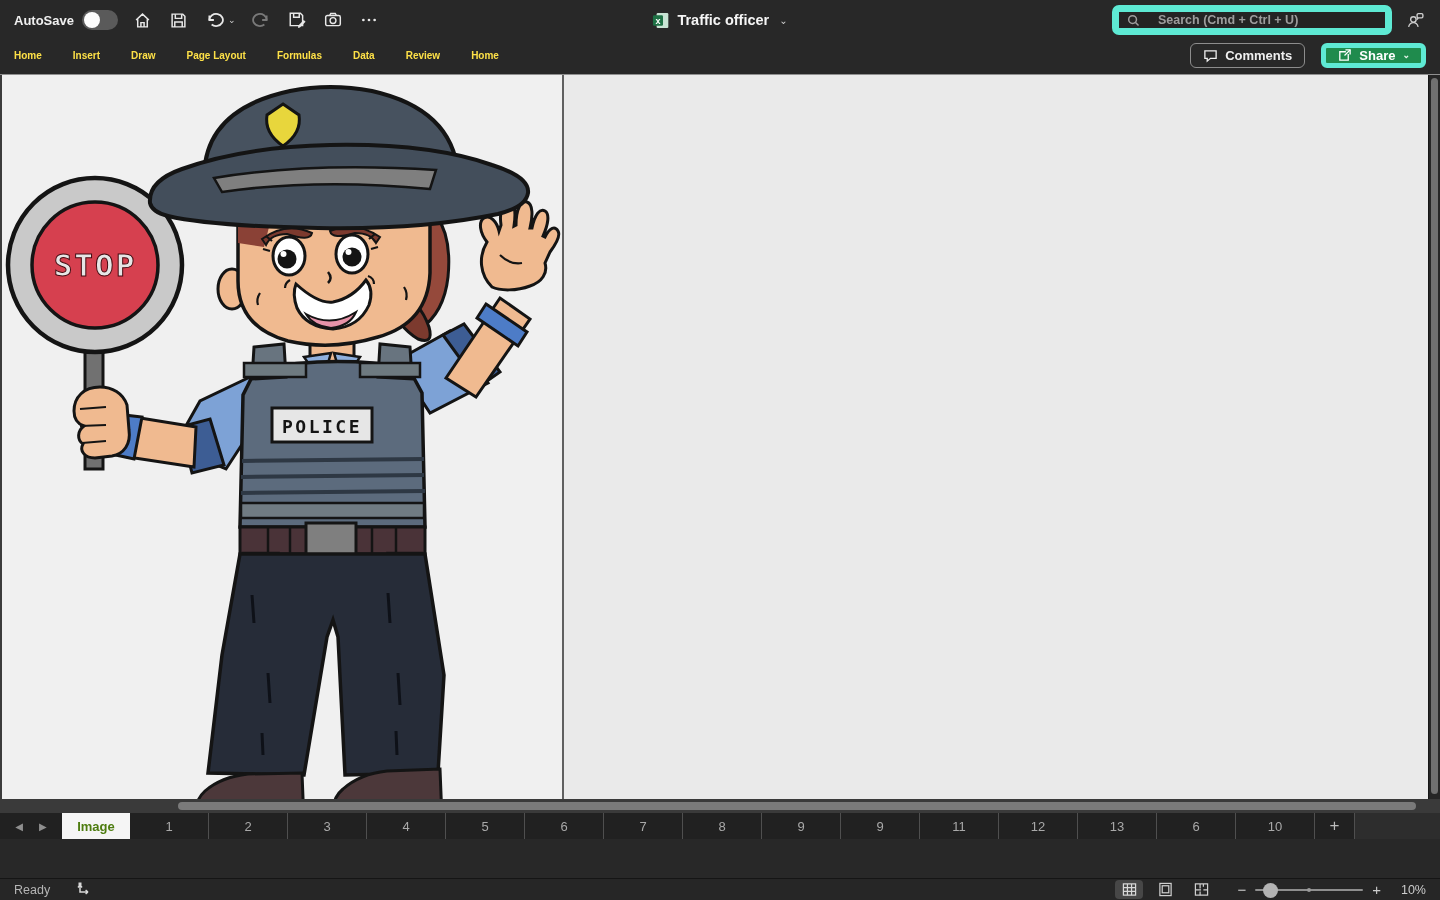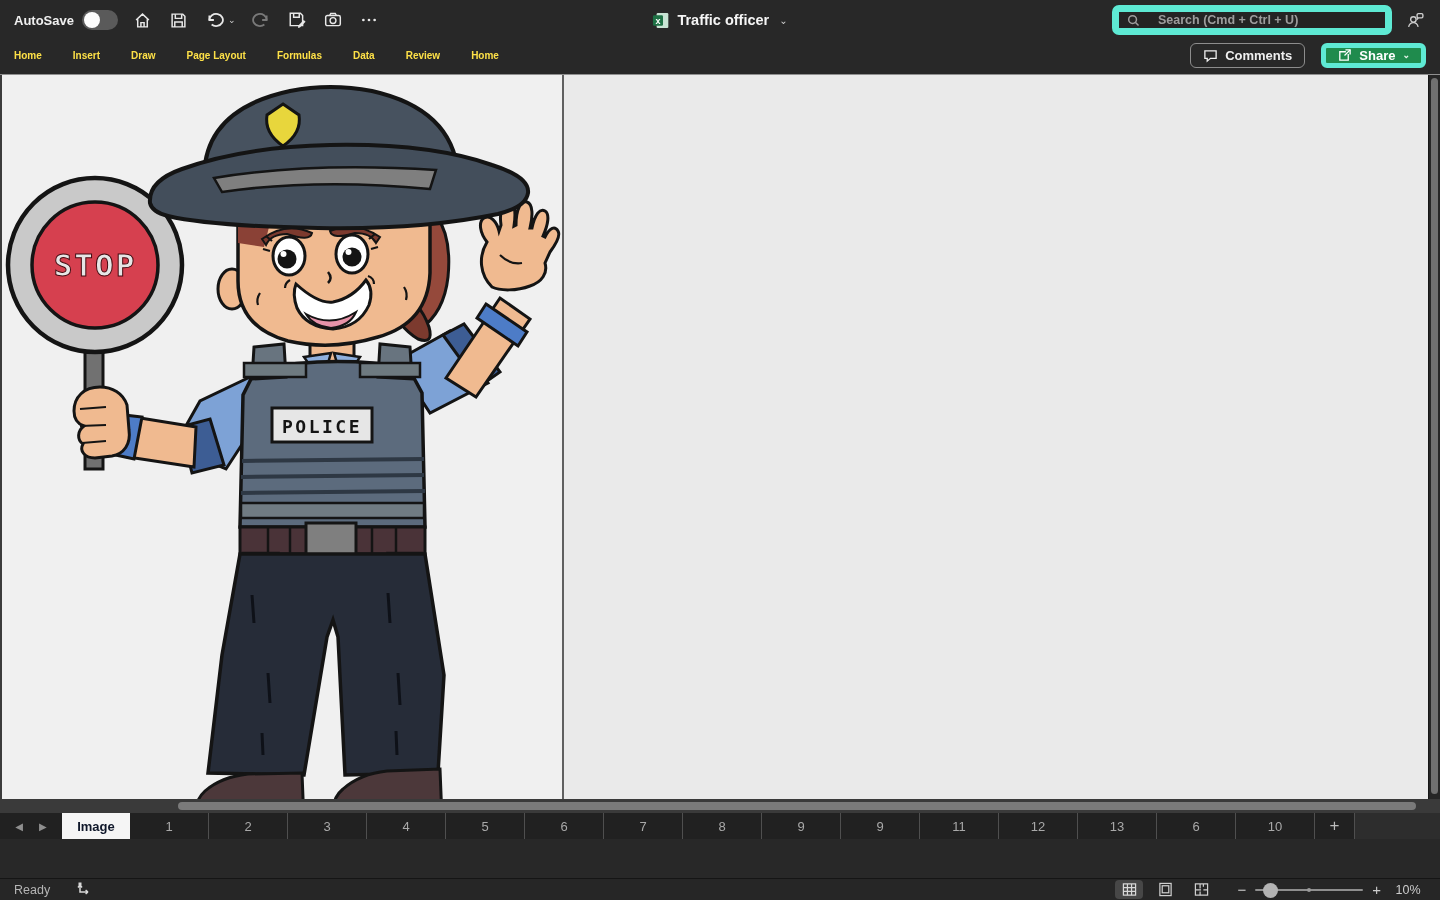--- a/index.html
+++ b/index.html
@@ -54,21 +54,21 @@
 
   .vscroll { position:absolute; right:0; top:0; bottom:14px; width:12px; background:#262626; border-left:1px solid #171717; }
   .vthumb { position:absolute; left:2px; top:3px; width:7px; height:calc(100% - 8px); border-radius:4px; background:#707070; }
   .hscroll { position:absolute; left:0; right:0; bottom:0; height:14px; background:#3a3a3a; }
   .hthumb { position:absolute; left:178px; width:1238px; top:3px; height:8px; border-radius:4px; background:#7a7a7a; }
 
   
   .tabstrip { height:26px; background:#212121; display:flex; align-items:stretch; flex:none; }
   .tab-arrows { width:62px; display:flex; align-items:center; justify-content:center; gap:16px; flex:none; }
   .tab-arrow { color:#8f8f8f; font-size:10px; cursor:pointer; background:none; border:none; }
-  .active-tab { width:68px; flex:none; background:#f5f5f5; color:#0f172a; font-size:13px; font-weight:bold;
+  .active-tab { width:68px; flex:none; background:#f5f5f5; color:#4d7c0f; font-size:13px; font-weight:bold;
     display:flex; align-items:center; justify-content:center; cursor:pointer; }
   #sheet-numbers { display:flex; align-items:stretch; }
   .sheet-tab { width:79px; flex:none; display:flex; align-items:center; justify-content:center;
     color:#a9a9a9; font-size:13px; border-right:1px solid #4f4f4f; cursor:pointer; }
   .add-tab { width:40px; flex:none; display:flex; align-items:center; justify-content:center;
     color:#bcbcbc; font-size:17px; border-right:1px solid #4f4f4f; cursor:pointer; background:none; border-top:none; border-left:none; border-bottom:none; }
   .tab-filler { flex:1; background:#2d2d2d; }
 
   
   .statusbar { height:22px; background:#262626; border-top:1px solid #151515; display:flex;
@@ -78,21 +78,21 @@
   .view-icons { display:flex; align-items:center; gap:8px; margin-right:10px; }
   .view-btn { width:28px; height:19px; display:flex; align-items:center; justify-content:center;
     border-radius:4px; background:transparent; border:none; cursor:pointer; color:#d2d2d2; }
   .view-btn.active { background:#474747; }
   .zoom-ctrl { display:flex; align-items:center; gap:9px; }
   .zoom-sign { color:#cccccc; font-size:15px; line-height:1; cursor:pointer; }
   .slider { position:relative; width:108px; height:14px; cursor:pointer; }
   .slider .track { position:absolute; left:0; right:0; top:6px; height:2px; background:#8f8f8f; border-radius:1px; }
   .slider .tick { position:absolute; left:52px; top:5px; width:4px; height:4px; border-radius:50%; background:#9a9a9a; }
   .slider .knob { position:absolute; left:8px; top:0; width:15px; height:15px; border-radius:50%; background:#b4b4b4; }
-  .zoom-label { width:36px; text-align:center; color:#cccccc; }
+  .zoom-label { width:36px; text-align:right; color:#cccccc; }
 </style>
 </head>
 <body>
 
 <div class="app">
 
   <div class="topbar">
     <div class="qat">
       <div class="autosave">
         <span>AutoSave</span>

